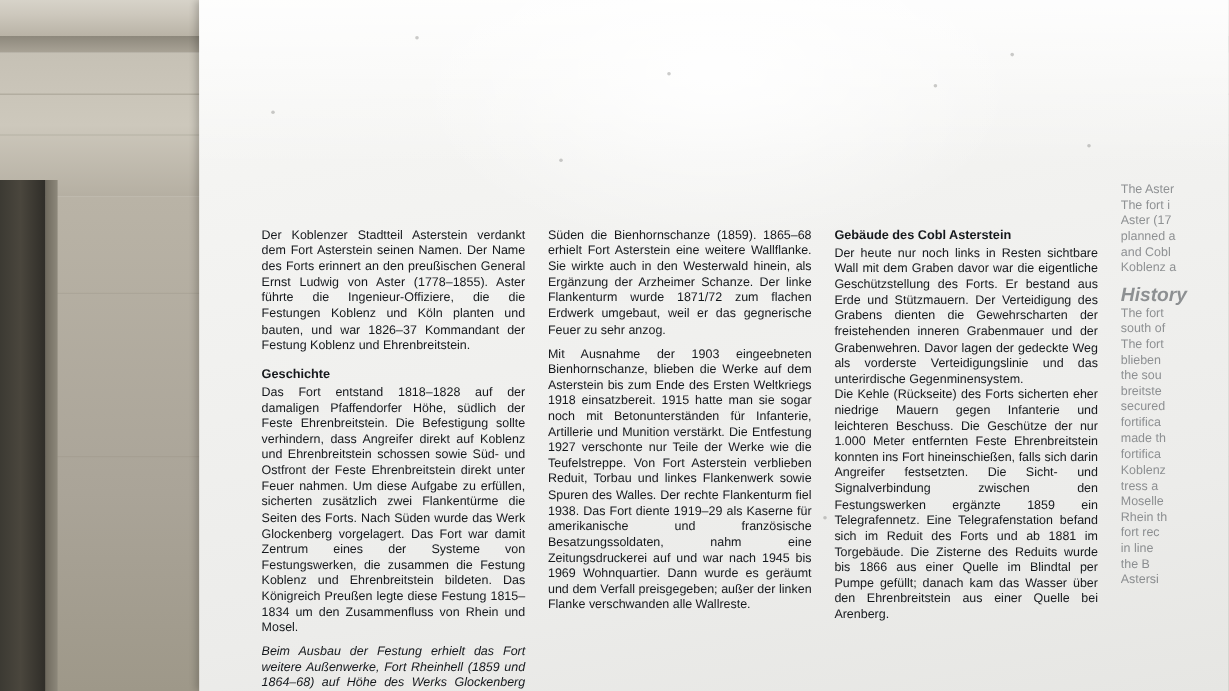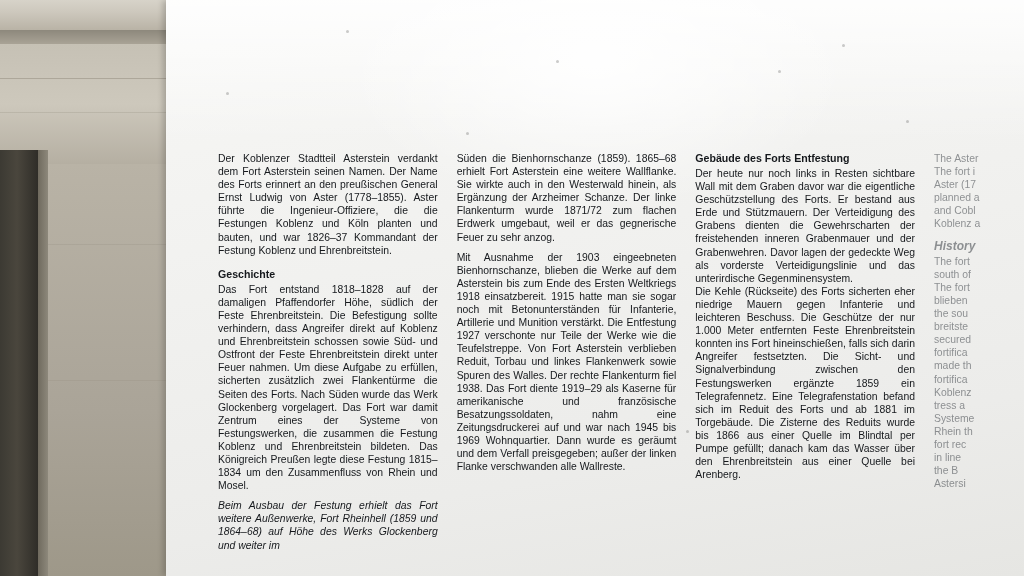--- a/index.html
+++ b/index.html
@@ -130,20 +130,21 @@
     height: 420px;
     display: flex;
     gap: 19px;
   }
   .col {
     width: 230px;
     color: #15181c;
     font-size: 10.4px;
     line-height: 13.1px;
     text-align: justify;
+    margin-top: 38px;
   }
   .col-fade {
     width: 88px;
     color: #3d4248;
     font-size: 10.4px;
     line-height: 13.1px;
     opacity: 0.55;
     overflow: hidden;
   }
   .col p {
@@ -156,21 +157,21 @@
     line-height: 13px;
   }
   .col .heading-first {
     margin-top: 11px;
   }
   .italic {
     font-style: italic;
   }
   .col-fade h3 {
     margin: 9px 0 2px 0;
-    font-size: 12px;
+    font-size: 16px;
     font-weight: bold;
     font-style: italic;
   }
   .col-fade p {
     margin: 0;
     text-align: left;
   }
   .gap { height: 7px; }
 </style>
 </head>
@@ -217,21 +218,21 @@
       </div>
 
       <div class="col">
         <p>Süden die Bienhornschanze (1859). 1865–68 erhielt Fort Asterstein eine weitere Wallflanke. Sie wirkte auch in den Westerwald hinein, als Ergänzung der Arzheimer Schanze. Der linke Flankenturm wurde 1871/72 zum flachen Erdwerk umgebaut, weil er das gegnerische Feuer zu sehr anzog.</p>
         <div class="gap"></div>
         <p>Mit Ausnahme der 1903 eingeebneten Bienhornschanze, blieben die Werke auf dem Asterstein bis zum Ende des Ersten Weltkriegs 1918 einsatzbereit. 1915 hatte man sie sogar noch mit Betonunterständen für Infanterie, Artillerie und Munition verstärkt. Die Entfestung 1927 verschonte nur Teile der Werke wie die Teufelstreppe. Von Fort Asterstein verblieben Reduit, Torbau und linkes Flankenwerk sowie Spuren des Walles. Der rechte Flankenturm fiel 1938. Das Fort diente 1919–29 als Kaserne für amerikanische und französische Besatzungssoldaten, nahm eine Zeitungsdruckerei auf und war nach 1945 bis 1969 Wohnquartier. Dann wurde es geräumt und dem Verfall preisgegeben; außer der linken Flanke verschwanden alle Wallreste.</p>
         <div class="gap"></div>
       </div>
 
       <div class="col">
-        <h3 style="margin-top:0;">Gebäude des Forts Entfestung</h3>
+        <h3 style="margin-top:0;">Gebäude des Cobl Asterstein</h3>
         <p>Der heute nur noch links in Resten sichtbare Wall mit dem Graben davor war die eigentliche Geschützstellung des Forts. Er bestand aus Erde und Stützmauern. Der Verteidigung des Grabens dienten die Gewehrscharten der freistehenden inneren Grabenmauer und der Grabenwehren. Davor lagen der gedeckte Weg als vorderste Verteidigungslinie und das unterirdische Gegenminensystem.</p>
         <p>Die Kehle (Rückseite) des Forts sicherten eher niedrige Mauern gegen Infanterie und leichteren Beschuss. Die Geschütze der nur 1.000 Meter entfernten Feste Ehrenbreitstein konnten ins Fort hineinschießen, falls sich darin Angreifer festsetzten. Die Sicht- und Signalverbindung zwischen den Festungswerken ergänzte 1859 ein Telegrafennetz. Eine Telegrafenstation befand sich im Reduit des Forts und ab 1881 im Torgebäude. Die Zisterne des Reduits wurde bis 1866 aus einer Quelle im Blindtal per Pumpe gefüllt; danach kam das Wasser über den Ehrenbreitstein aus einer Quelle bei Arenberg.</p>
       </div>
 
       <div class="col-fade">
         <p>The Aster</p>
         <p>The fort i</p>
         <p>Aster (17</p>
         <p>planned a</p>
         <p>and Cobl</p>
@@ -242,21 +243,21 @@
         <p>The fort</p>
         <p>blieben</p>
         <p>the sou</p>
         <p>breitste</p>
         <p>secured</p>
         <p>fortifica</p>
         <p>made th</p>
         <p>fortifica</p>
         <p>Koblenz</p>
         <p>tress  a</p>
-        <p>Systeme</p>
+        <p>Moselle</p>
         <p>Rhein th</p>
         <p>fort rec</p>
         <p>in line</p>
         <p>the B</p>
         <p>Astersi</p>
       </div>
 
     </div>
   </div>
 </div>

